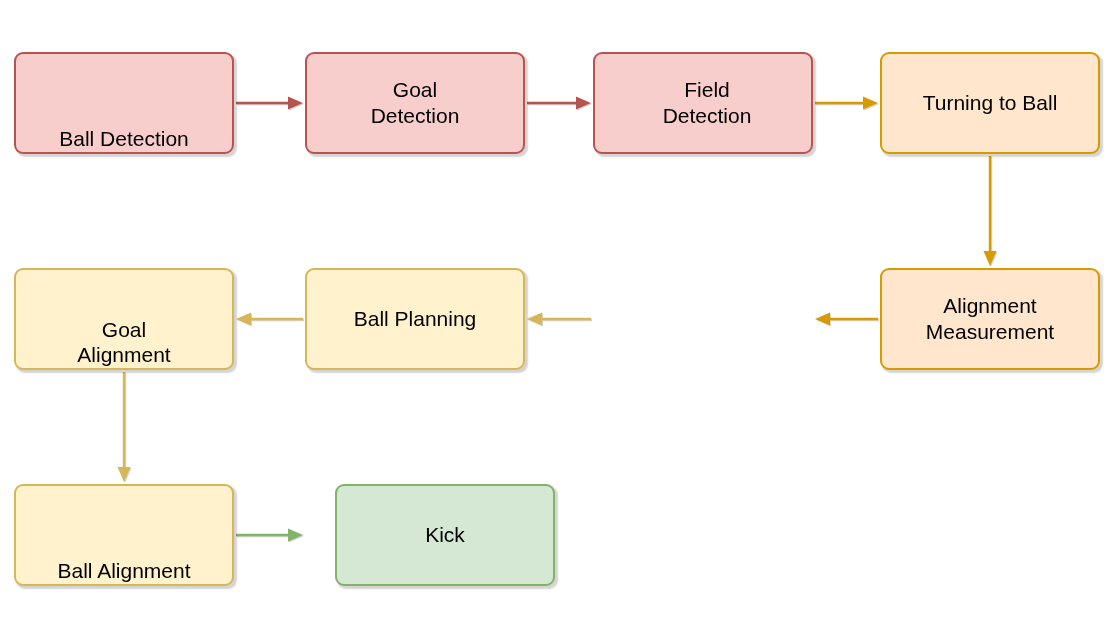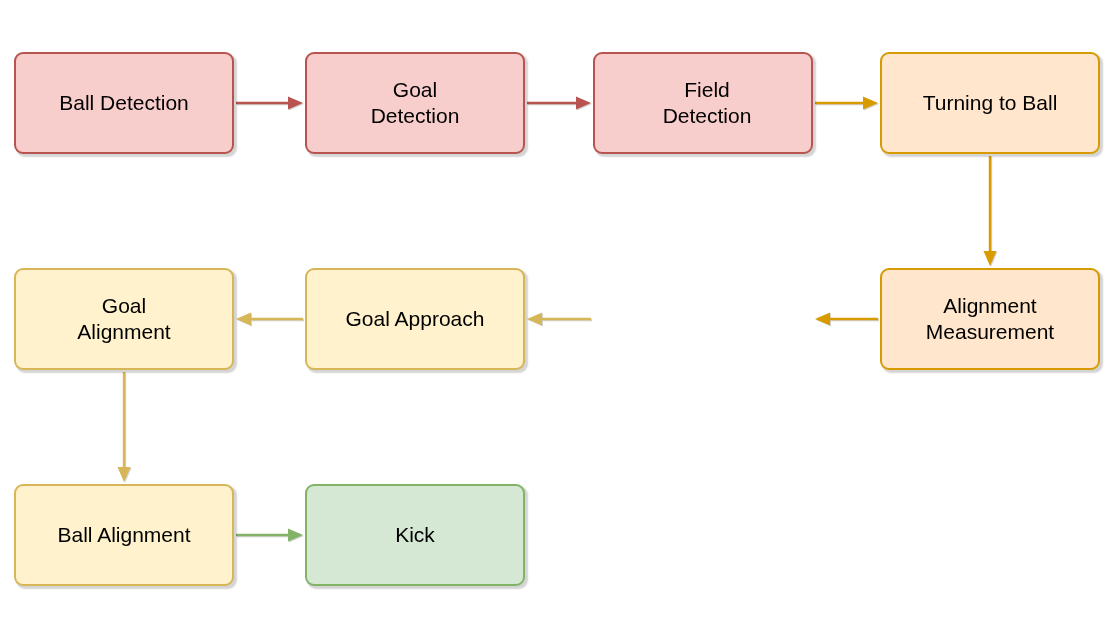--- a/index.html
+++ b/index.html
@@ -49,27 +49,27 @@
   .node .label {
     font-size: 21px;
     line-height: 1.22;
     color: var(--text, #000);
     white-space: pre-line;
     padding: 0 6px;
   }
   .node.red    { background: var(--red_fill);    border-color: var(--red_stroke); }
   .node.orange { background: var(--orange_fill); border-color: var(--orange_stroke); }
   .node.yellow { background: var(--yellow_fill); border-color: var(--yellow_stroke); }
-  .node.green  { background: var(--green_fill);  border-color: var(--green_stroke); }
+  .node.green  { background: var(--green_fill);  border-color: var(--green_stroke); margin-left: 30px; }
 
   
   .r1 { top: 52px; }
   .r2 { top: 268px; }
   .r3 { top: 484px; }
-  .c1 { left: 14px; }
+  .c1 { left: 14px; align-items: flex-end; }
   .c2 { left: 305px; }
   .c3 { left: 593px; padding-left: 8px; }
   .c4 { left: 880px; }
 </style>
 </head>
 <body>
 
 <div id="canvas">
 
   <svg class="edges" width="1118" height="632">
@@ -133,21 +133,21 @@
   </div>
   <div class="node orange r1 c4">
     <span class="label">Turning to Ball</span>
   </div>
 
   <div class="node orange r2 c4">
     <span class="label">Alignment
 Measurement</span>
   </div>
   <div class="node yellow r2 c2">
-    <span class="label">Goal Approach</span>
+    <span class="label">Ball Planning</span>
   </div>
   <div class="node yellow r2 c1">
     <span class="label">Goal
 Alignment</span>
   </div>
 
   <div class="node yellow r3 c1">
     <span class="label">Ball Alignment</span>
   </div>
   <div class="node green r3 c2">

